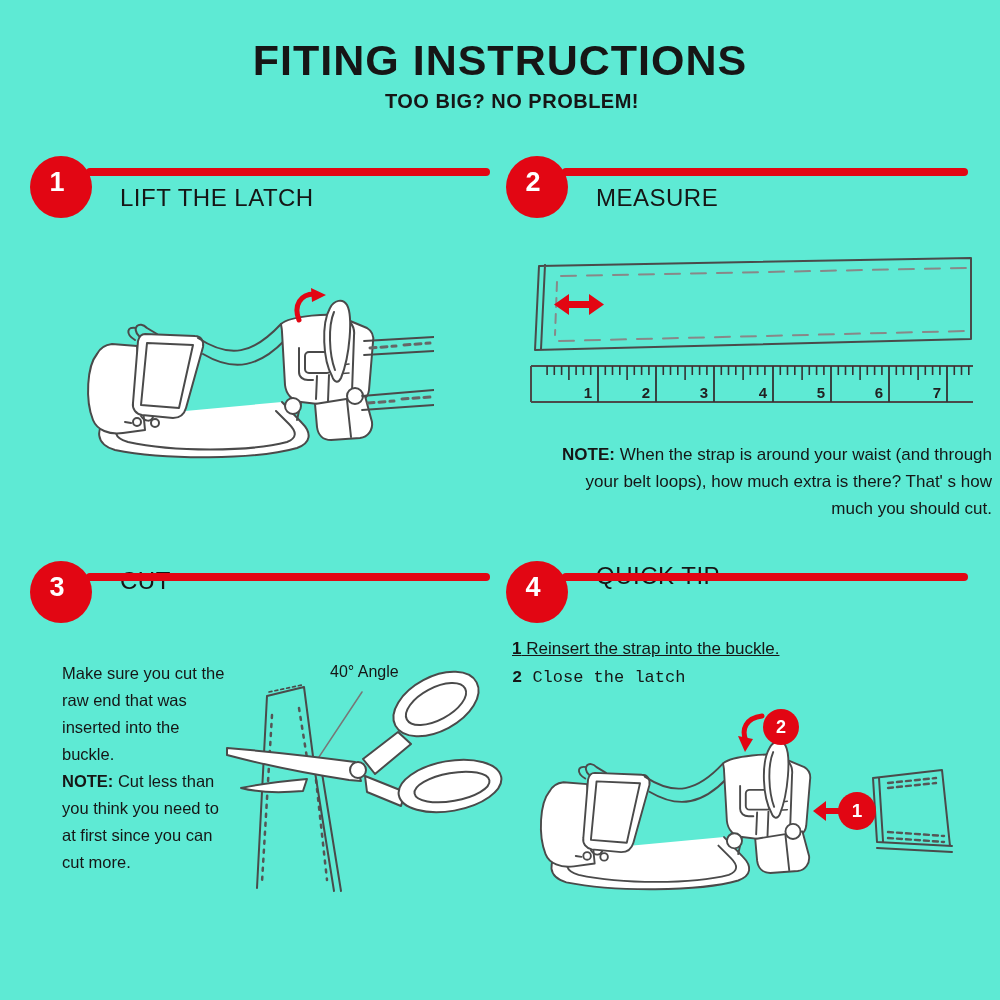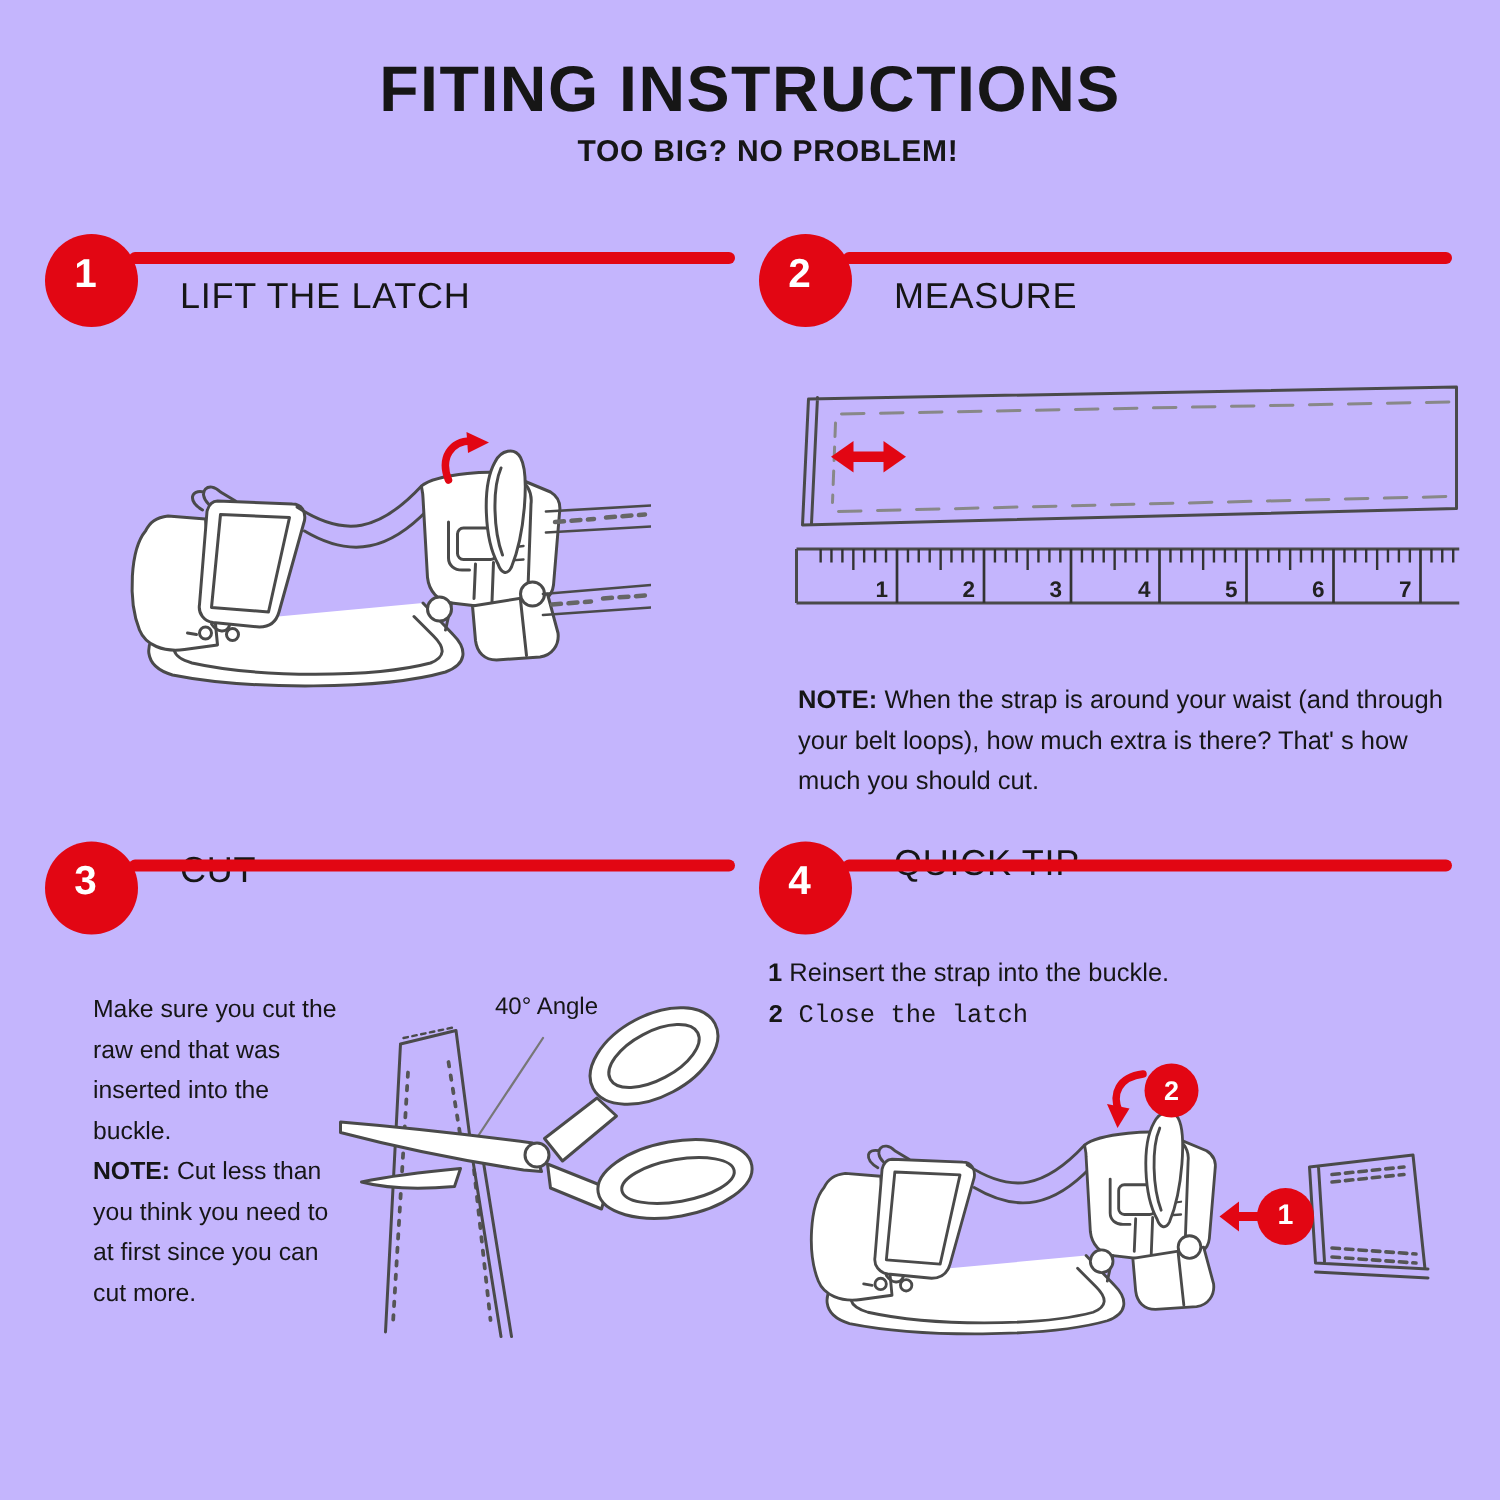--- a/index.html
+++ b/index.html
@@ -1,16 +1,16 @@
 <!DOCTYPE html>
 <html><head>
 <meta charset="utf-8">
 <style>
   html,body{margin:0;padding:0;background:#fff;}
-  .canvas{position:relative;width:1000px;height:1000px;background:#c4b5fd;
+  .canvas{position:relative;width:1000px;height:1000px;background:#5eead4;
           font-family:"Liberation Sans",sans-serif;color:#161616;overflow:hidden;}
   .abs{position:absolute;}
   .title{top:36px;left:0;width:100%;text-align:center;font-size:43px;font-weight:700;letter-spacing:1px;}
   .subtitle{top:90px;left:0;width:100%;text-align:center;font-size:20px;font-weight:700;letter-spacing:.5px;padding-left:12px;}
   .badge{width:62px;height:62px;border-radius:50%;background:#e20613;color:#fff;
          display:flex;align-items:center;justify-content:center;font-size:27px;font-weight:700;z-index:2;}
   .badge span{position:relative;top:-5px;left:-4px;}
   .bar{height:8px;background:#e20613;border-radius:4px;z-index:1;}
   .step-title{font-size:24px;letter-spacing:.5px;margin-left:20px;}
   .note,.body-text{font-size:17px;line-height:27px;white-space:pre-line;}
@@ -135,21 +135,21 @@
         <text x="64" y="38">1</text>
         <text x="122" y="38">2</text>
         <text x="180" y="38">3</text>
         <text x="239" y="38">4</text>
         <text x="297" y="38">5</text>
         <text x="355" y="38">6</text>
         <text x="413" y="38">7</text>
       </g>
     </svg>
 
-    <p class="abs note" style="left:532px;top:436px;width:460px;"><b>NOTE:</b><span> When the strap is around your waist (and through
+    <p class="abs note" style="left:532px;top:424px;width:460px;text-align:right;"><b>NOTE:</b><span> When the strap is around your waist (and through
 your belt loops), how much extra is there? That' s how
 much you should cut.</span></p>
   </div>
 
   <div>
     <div class="abs bar" style="left:86px;top:573px;width:404px;"></div>
     <div class="abs badge" style="left:30px;top:561px;">
       <span>3</span>
     </div>
     <div class="abs step-title" style="left:100px;top:567px;">CUT</div>
@@ -192,21 +192,21 @@
     </svg>
   </div>
 
   <div>
     <div class="abs bar" style="left:562px;top:573px;width:406px;"></div>
     <div class="abs badge" style="left:506px;top:561px;">
       <span>4</span>
     </div>
     <div class="abs step-title" style="left:576px;top:562px;">QUICK TIP</div>
 
-    <p class="abs note" style="left:512px;top:634px;width:440px;line-height:29px;margin:0;"><b>1</b><span> Reinsert the strap into the buckle.</span></p>
+    <p class="abs note" style="left:512px;top:634px;width:440px;line-height:29px;margin:0;text-decoration:underline;"><b>1</b><span> Reinsert the strap into the buckle.</span></p>
     <p class="abs note" style="left:512px;top:663px;width:440px;line-height:29px;margin:0;font-family:Liberation Mono, monospace;"><b>2</b><span> Close the latch</span></p>
 
     <svg class="abs" style="left:538px;top:714px;" width="340" height="180" viewBox="0 0 360 190">
       <use href="#buckle-g"></use>
     </svg>
 
     <svg class="abs" style="left:736px;top:710px;" width="30" height="42" viewBox="0 0 30 42">
       <path d="M26,6 C10,8 5,19 10,31" stroke="#e20613" stroke-width="5" fill="none" stroke-linecap="round"></path>
       <polygon points="2,26 17,29 9,42" fill="#e20613"></polygon>
     </svg>

